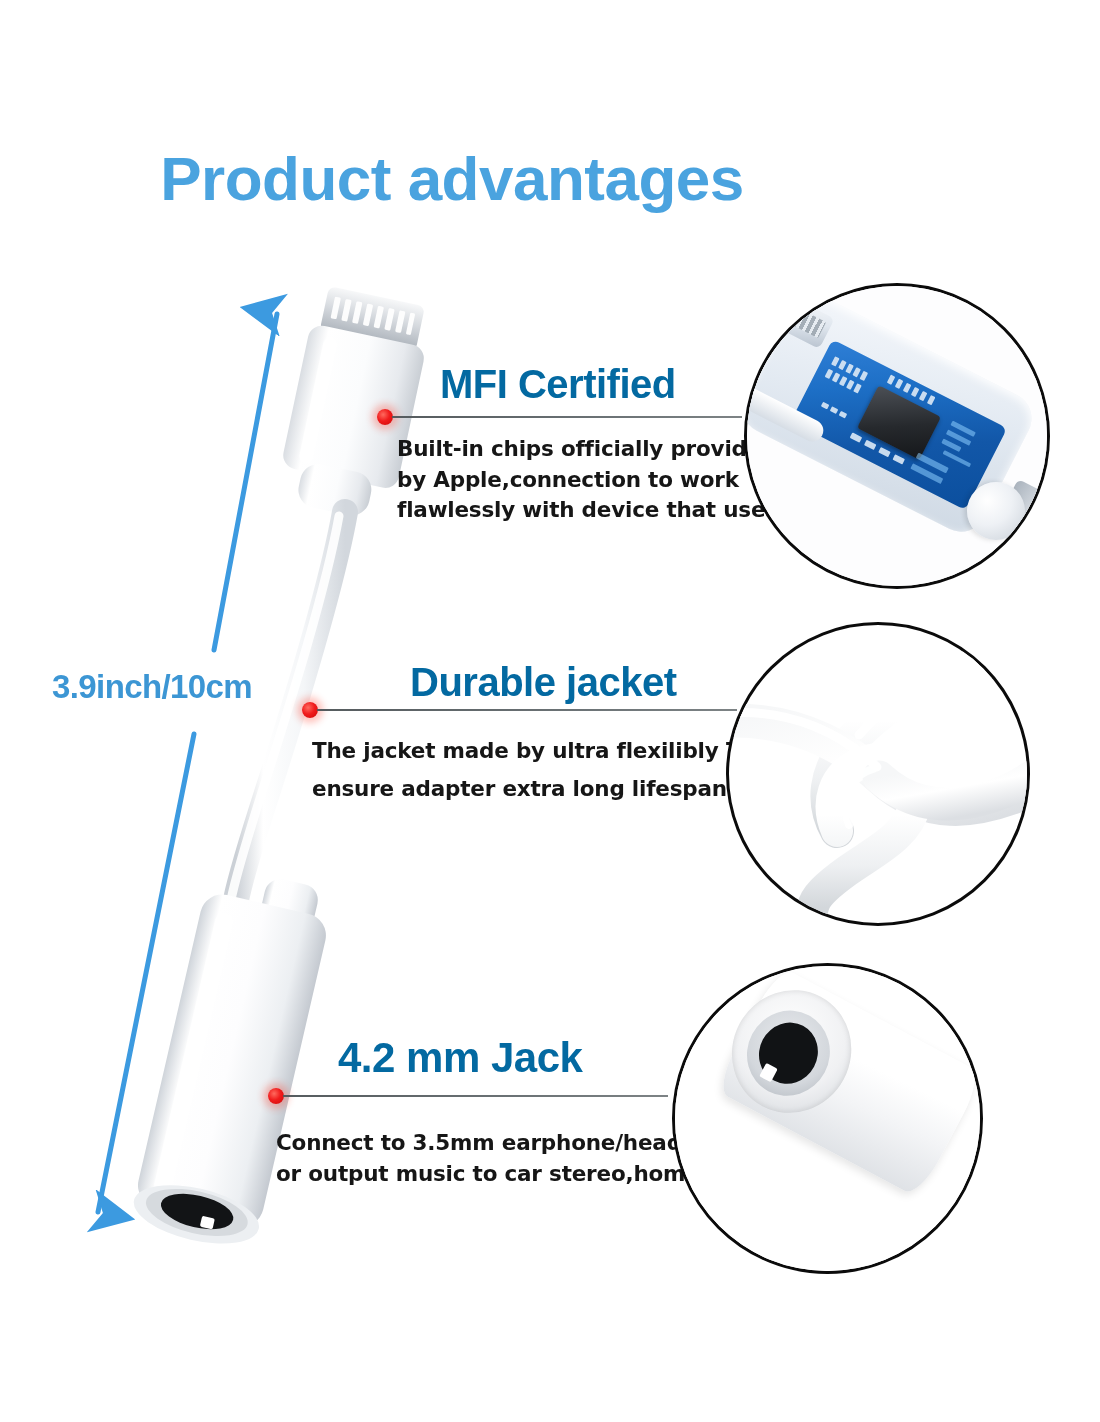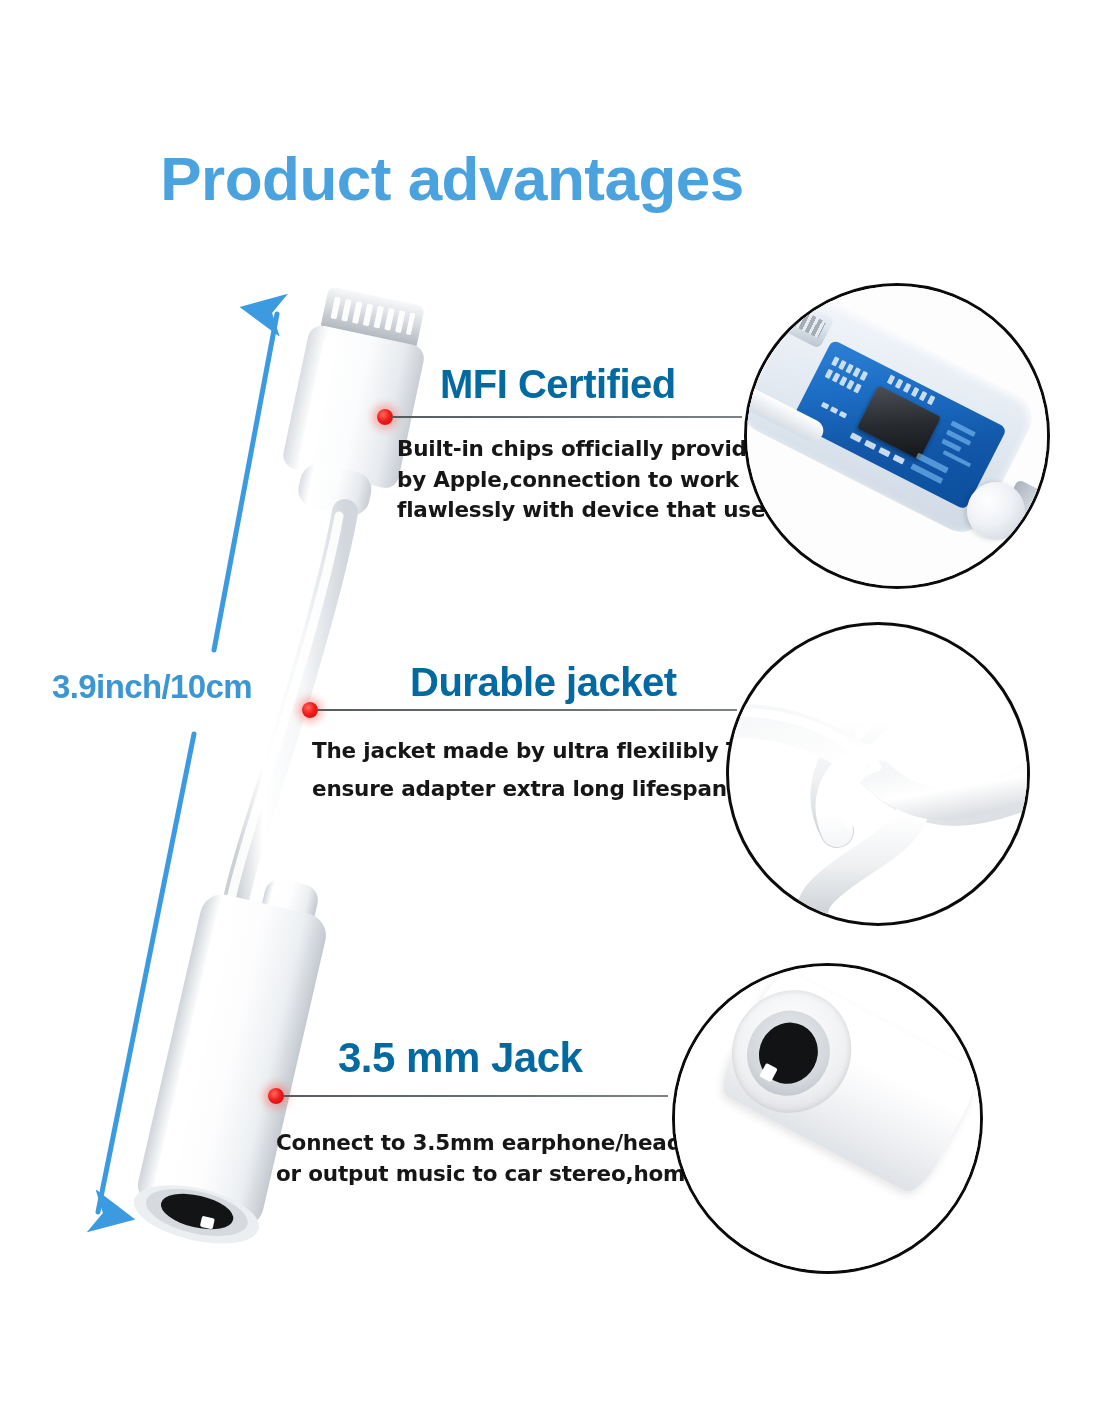--- a/index.html
+++ b/index.html
@@ -392,21 +392,21 @@
 
     <path d="M 150 152 C 176 176, 206 184, 246 176 C 272 170, 292 160, 302 152" stroke="url(#kg2)" stroke-width="33" fill="none" stroke-linecap="round"></path>
 
     <path d="M 292 24 C 228 36, 168 66, 130 110" stroke="#ffffff" stroke-width="9" fill="none" stroke-linecap="round" opacity=".95"></path>
     <path d="M 0 88 C 62 84, 112 108, 148 142" stroke="#ffffff" stroke-width="9" fill="none" stroke-linecap="round" opacity=".95"></path>
     <path d="M 120 200 C 110 172, 122 150, 144 144" stroke="#ffffff" stroke-width="8" fill="none" stroke-linecap="round" opacity=".9"></path>
   </svg>
 </div>
 
 <div class="feature">
-  <div class="feature-heading" style="left:338px; top:1034px; font-size:42px;">3.5 mm Jack</div>
+  <div class="feature-heading" style="left:338px; top:1034px; font-size:42px;">4.2 mm Jack</div>
   <div class="leader-dot" style="left:268px; top:1088px;"></div>
   <div class="leader-line" style="left:283px; top:1095px; width:385px;"></div>
   <div class="feature-body" style="left:276px; top:1128px;">
     <span class="line">Connect to 3.5mm earphone/headset</span>
     <span class="line">or output music to car stereo,home</span>
   </div>
 </div>
 
 <div class="inset" style="left:672px; top:963px; width:305px; height:305px;">
   <div class="jack-scene">

